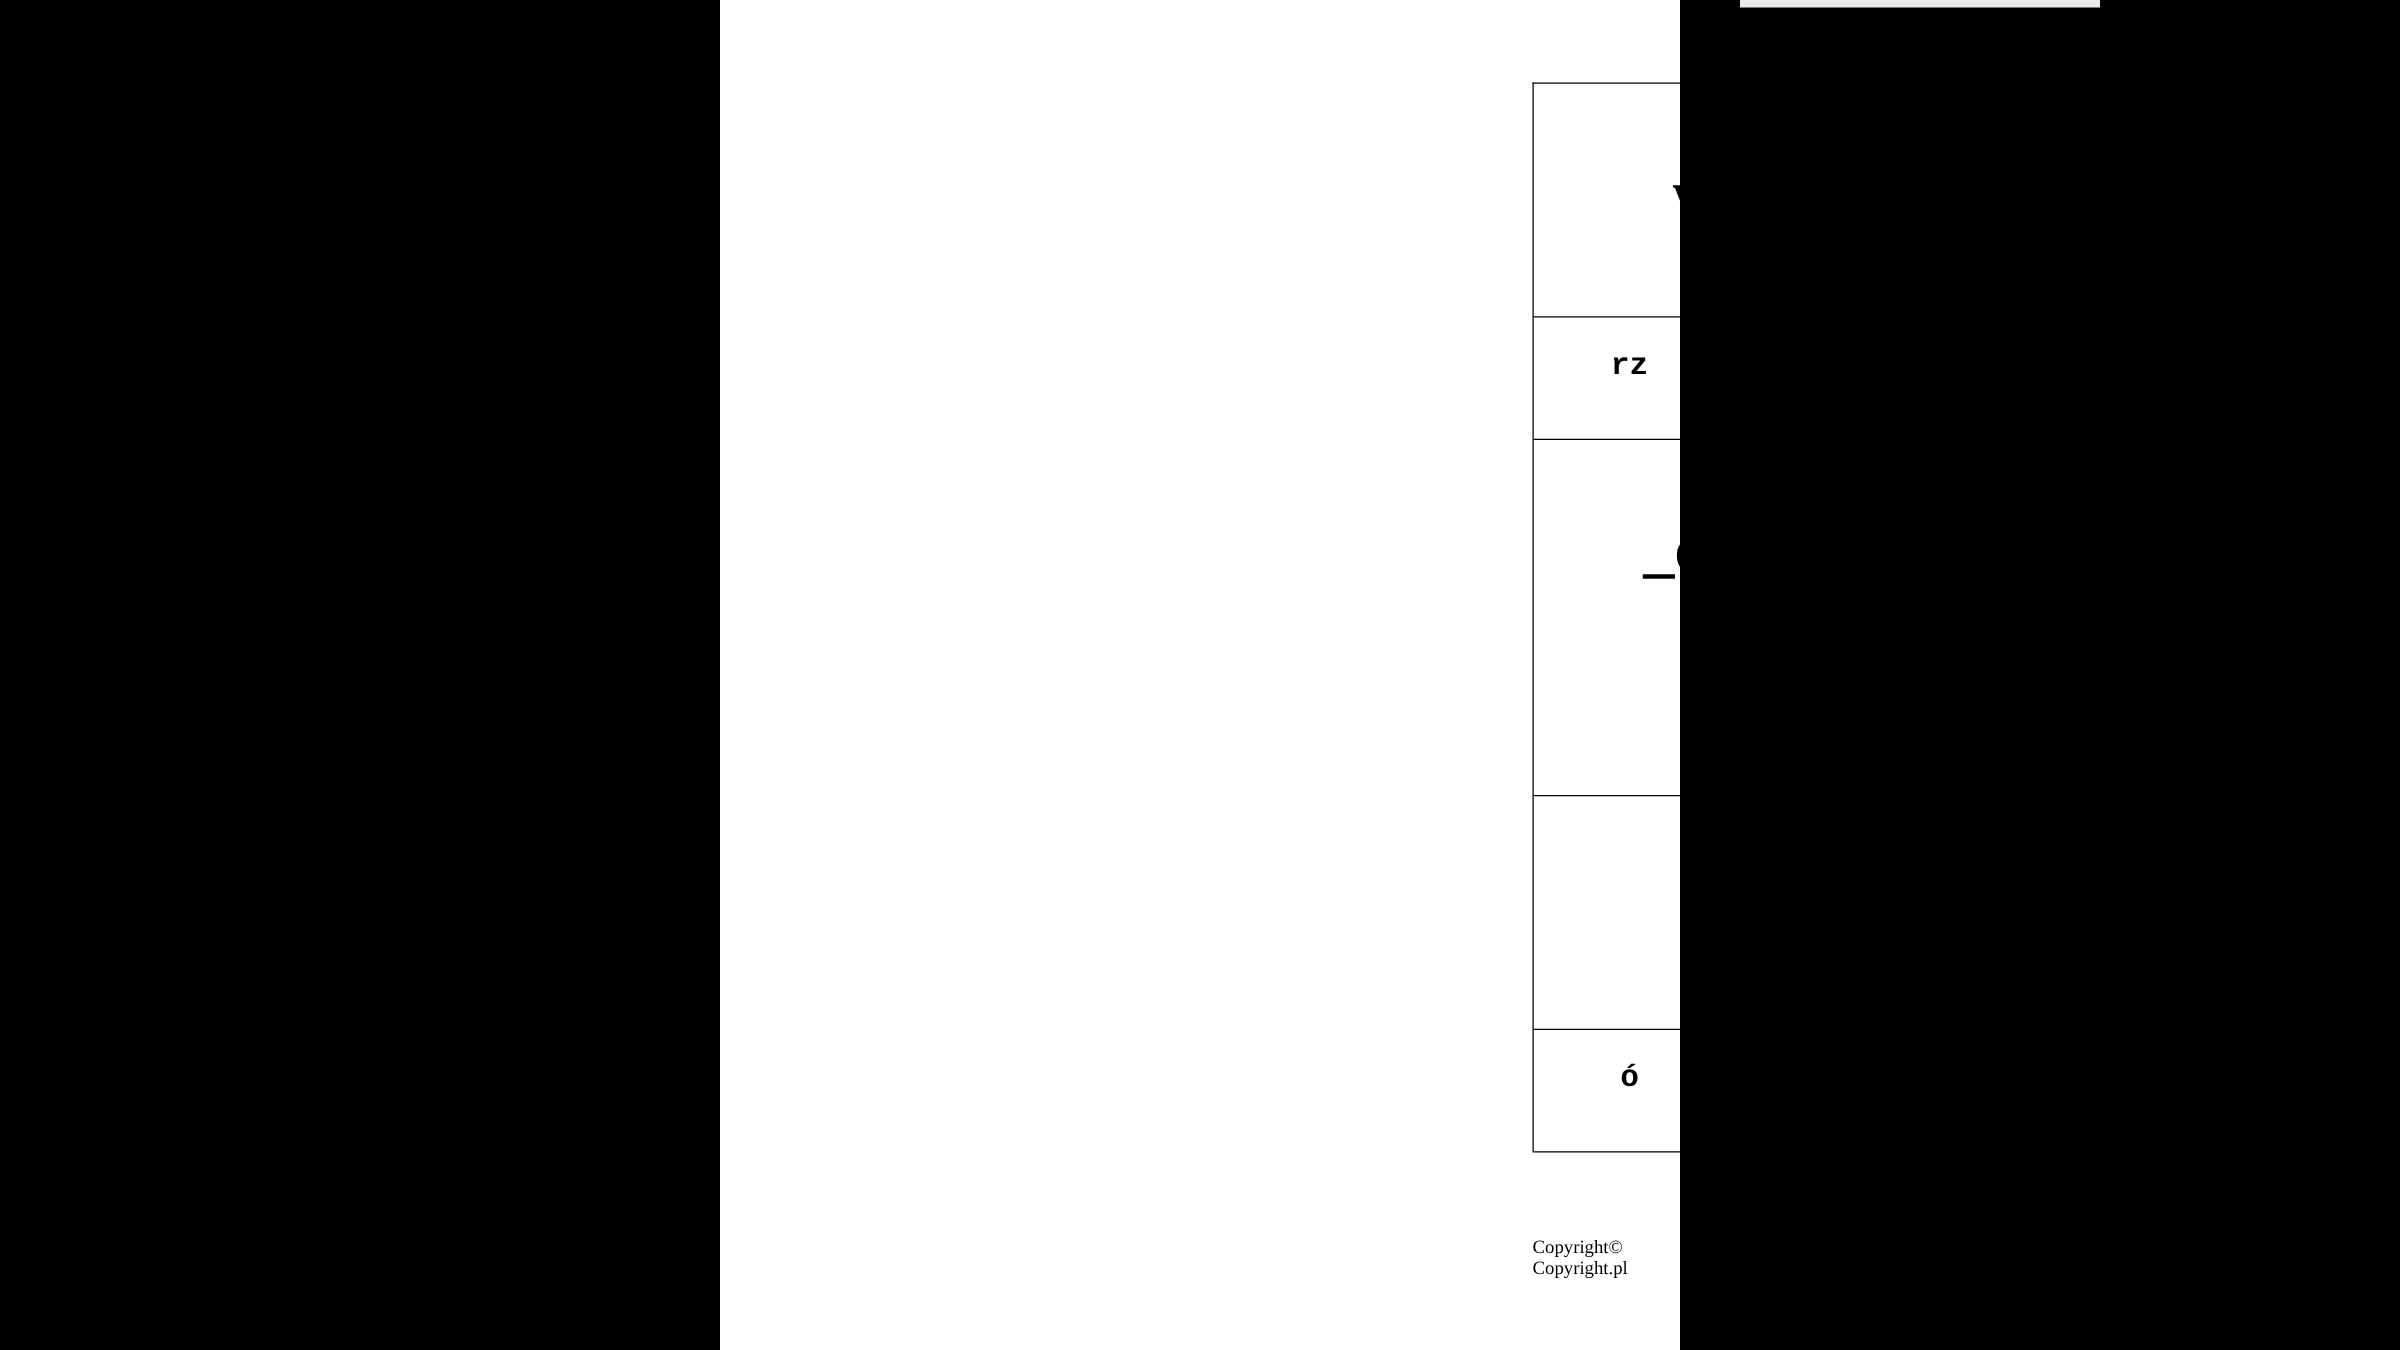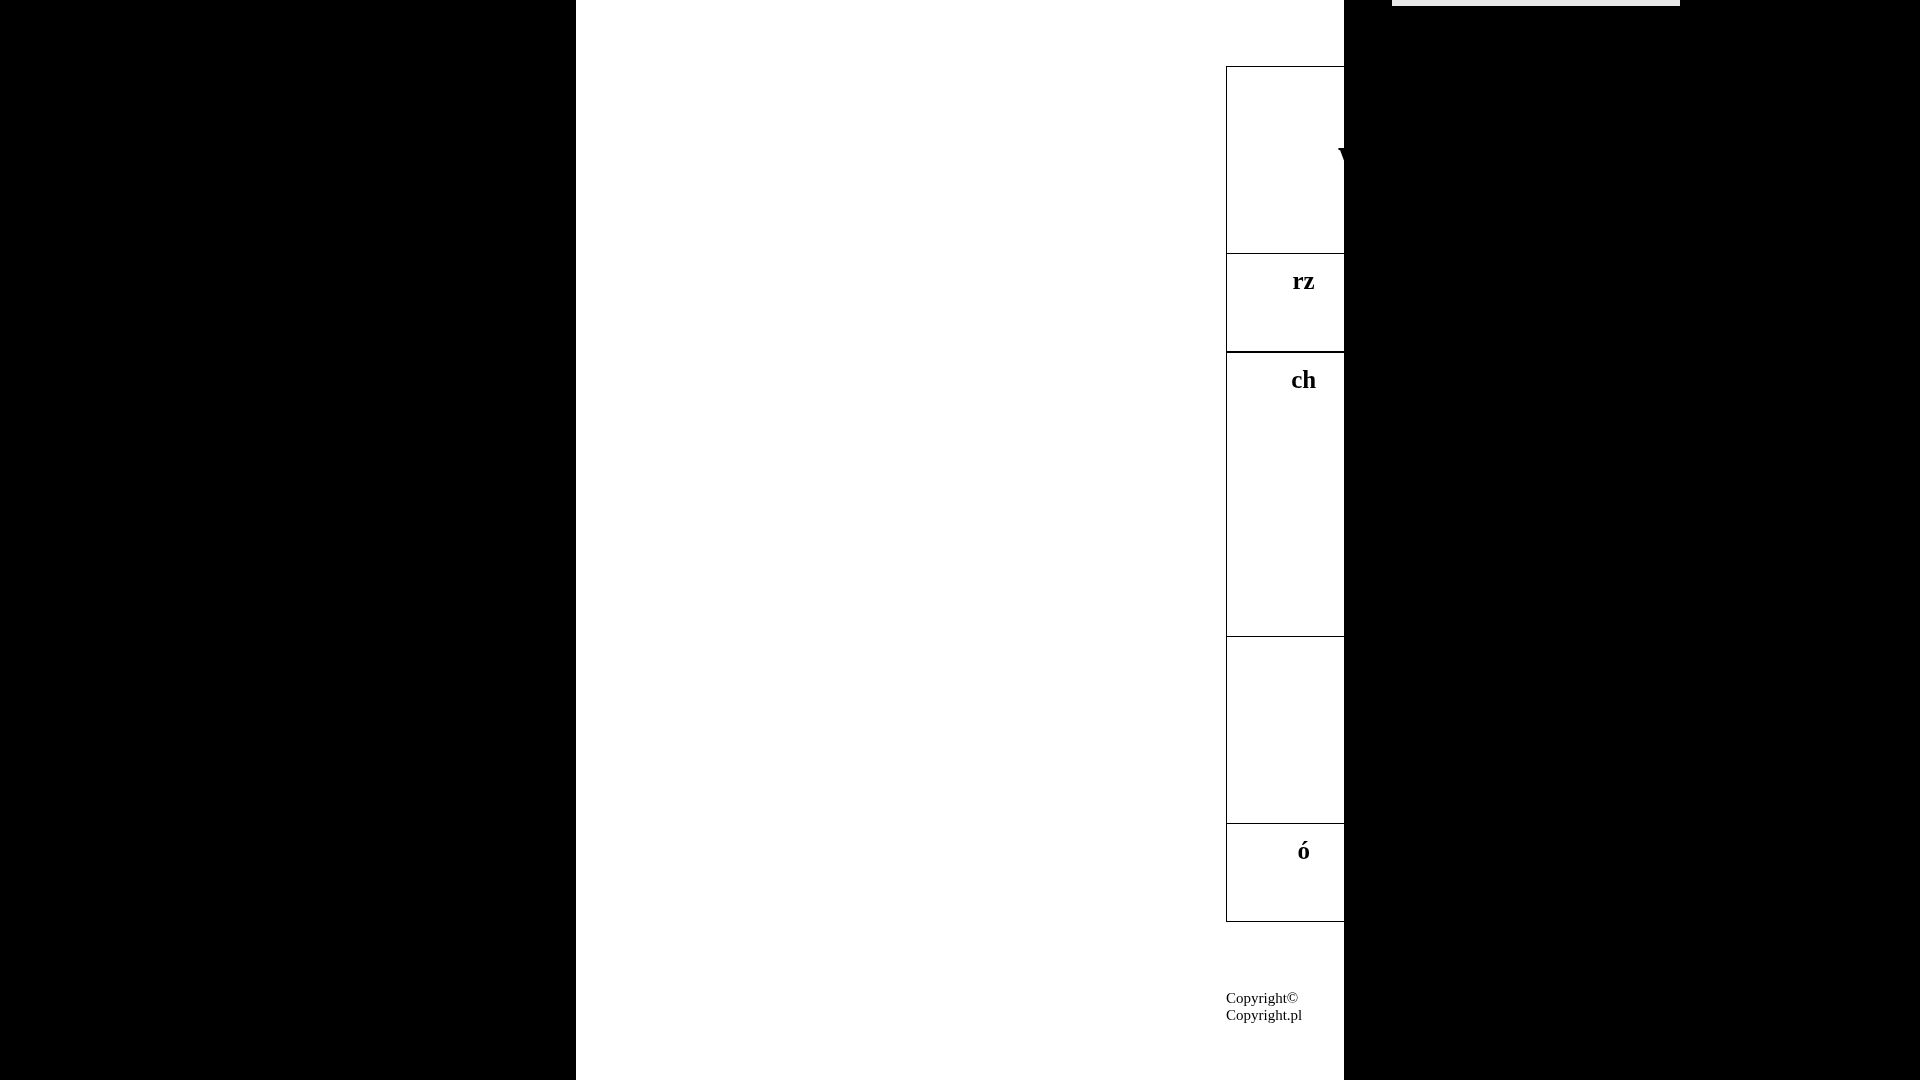--- a/index.html
+++ b/index.html
@@ -91,25 +91,25 @@
     width: 100%;
     height: 98px;
   }
   .answer-cell {
     width: 50%;
     box-sizing: border-box;
     border-top: 1.5px solid #000;
     display: flex;
     align-items: flex-start;
     justify-content: center;
-    font-family: Liberation Serif, serif;
+    font-family: Liberation Mono, monospace;
     font-weight: bold;
     font-size: 25px;
     color: #000;
-    padding-top: 13px;
+    padding-top: 24px;
   }
   .answer-cell.left {
     border-right: 1.5px solid #000;
   }
   .copyright {
     position: absolute;
     left: 650px;
     top: 990px;
     font-family: "Liberation Serif", serif;
     font-size: 15px;
@@ -145,23 +145,23 @@
           </div>
           <div class="answers-row">
             <div class="answer-cell left">ó</div>
             <div class="answer-cell">u</div>
           </div>
         </div>
       </div>
 
       <div class="card-row">
         <div class="card">
-          <div class="answers-row">
-            <div class="answer-cell left">ch</div>
-            <div class="answer-cell">h</div>
+          <div class="card-word-cell">
+            <div class="brand">Edukatek.pl</div>
+            <div class="word">_omik</div>
           </div>
         </div>
         <div class="card">
           <div class="card-word-cell">
             <div class="brand">Edukatek.pl</div>
             <div class="word">kang_r</div>
           </div>
           <div class="answers-row">
             <div class="answer-cell left">ó</div>
             <div class="answer-cell">u</div>

